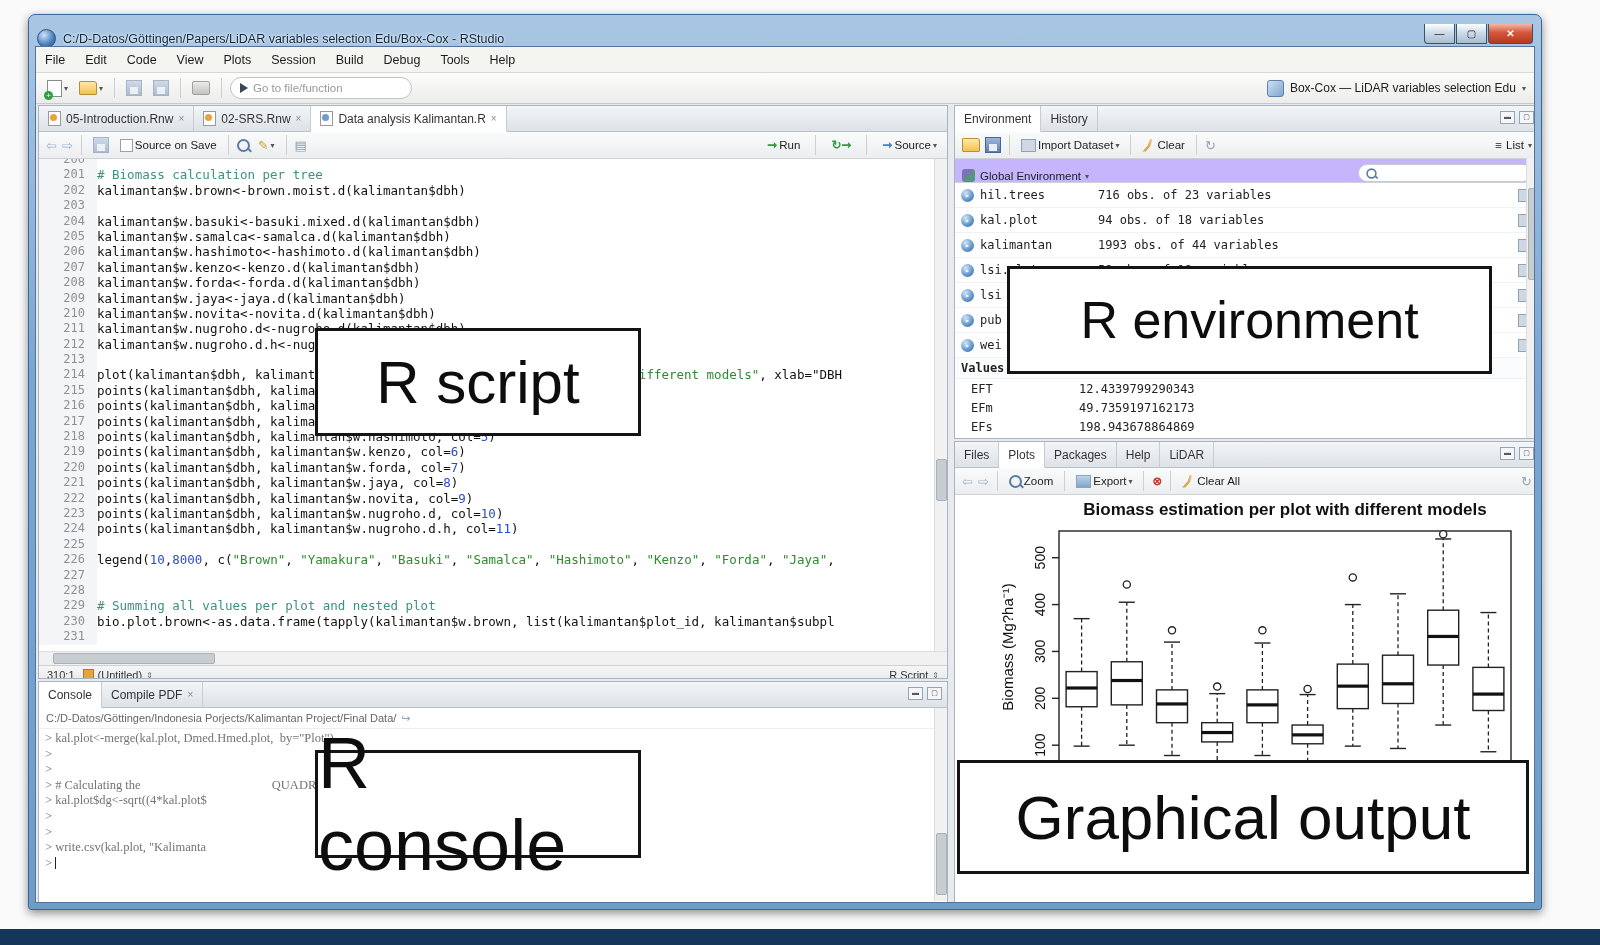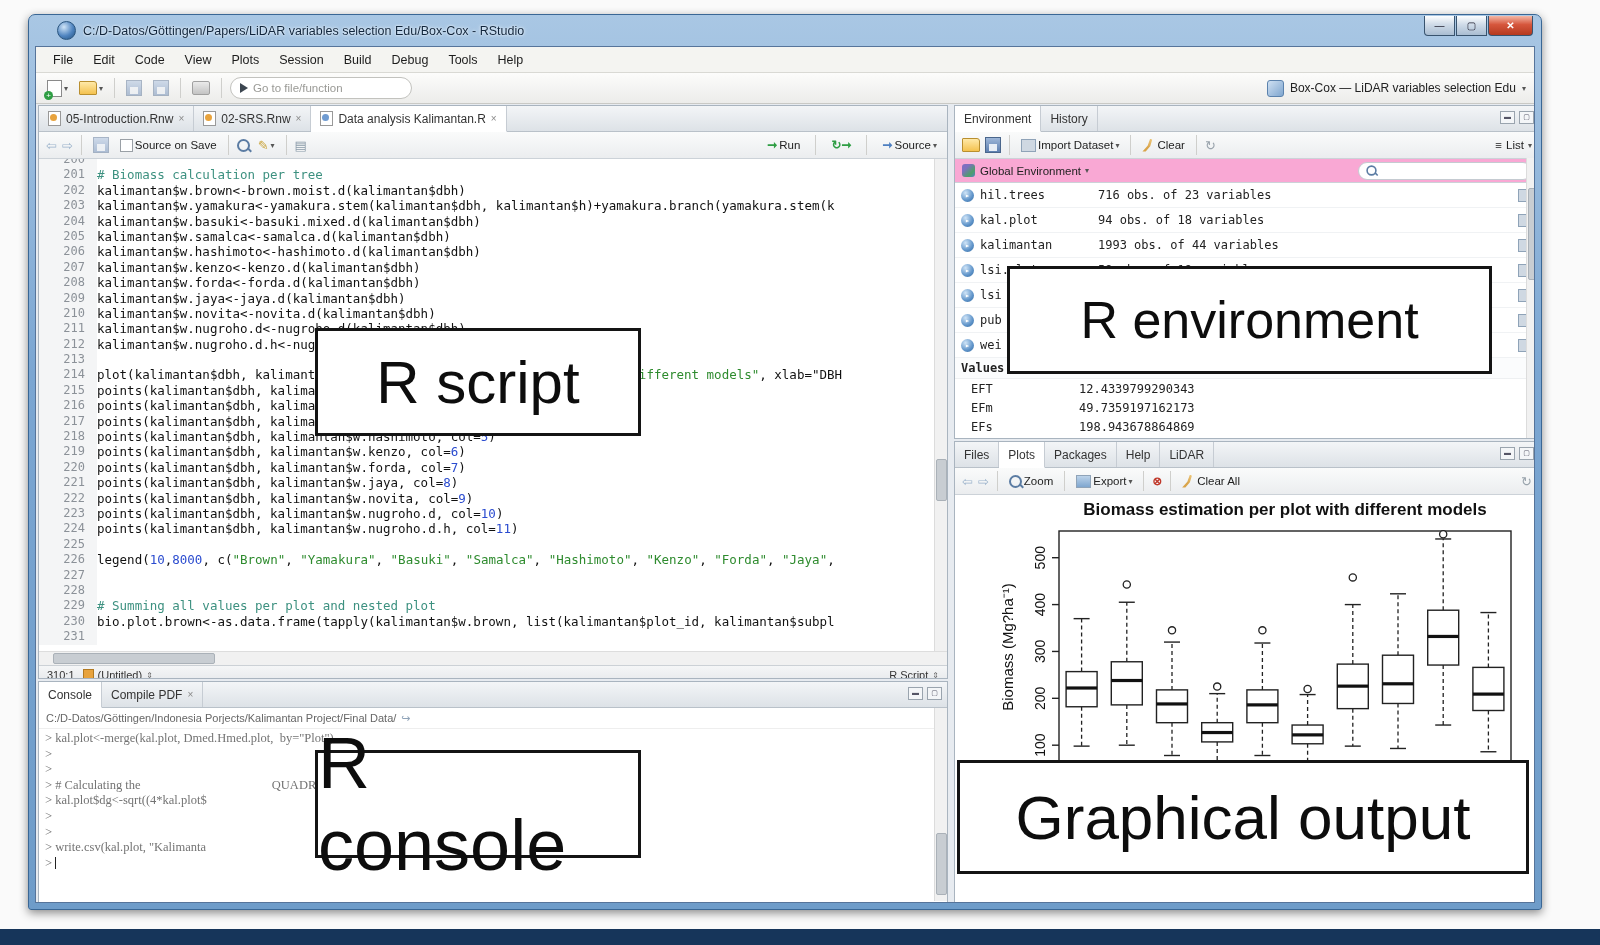--- a/index.html
+++ b/index.html
@@ -2,37 +2,37 @@
 <html><head>
 <meta charset="utf-8">
 <style>
   html,body{margin:0;padding:0;width:1600px;height:945px;background:#fafafa;overflow:hidden;
     font-family:"Liberation Sans",sans-serif;}
   .taskbar-strip{position:absolute;left:0;top:929px;width:1600px;height:16px;background:#16355a;}
   
   .window{position:absolute;left:28px;top:14px;width:1512px;height:894px;
     background:linear-gradient(#a9c7e4,#7ba6d2 40%,#6e9cc9);border:1px solid #3a6795;
     border-radius:7px 7px 3px 3px;box-shadow:0 3px 10px rgba(0,0,0,.45);}
-  .titlebar{height:31px;display:flex;align-items:center;padding:0 8px;gap:7px;margin-left:20px;}
+  .titlebar{height:31px;display:flex;align-items:center;padding:8px 8px;gap:7px;}
   .app-icon{width:17px;height:17px;border-radius:50%;
     background:radial-gradient(circle at 35% 30%,#cfe4f7,#4f84c0 55%,#23527e);border:1px solid #2a557f;}
   .wtitle{font-size:12.5px;color:#10253c;text-shadow:0 0 4px #e8f2fb,0 0 2px #fff;flex:1;
     white-space:nowrap;overflow:hidden;}
   .winbtns{display:flex;gap:1px;margin-top:-9px;}
   .winbtn{width:29px;height:19px;border:1px solid #38536e;border-top:none;
     background:linear-gradient(#fdfeff,#cfdbe8 45%,#a9bdd2);display:flex;align-items:center;
     justify-content:center;font-size:10px;color:#223;}
   .winbtn.close{width:43px;background:linear-gradient(#f4b7a5,#d6573d 45%,#b5391f);color:#fff;
     font-weight:bold;border-radius:0 0 4px 4px;}
   .winbtn.min{border-radius:0 0 0 4px;}
   .client{position:absolute;left:6px;right:6px;top:31px;bottom:6px;background:#e7ebf0;
     border:1px solid #56749a;overflow:hidden;}
   
   .menubar{height:25px;background:#f4f4f1;border-bottom:1px solid #d9d9d4;display:flex;
-    align-items:center;padding-left:8px;gap:2px;}
+    align-items:center;gap:2px;}
   .menu-item{font-size:12.5px;color:#1c1c1c;padding:3px 9px;}
   .toolbar{height:30px;background:linear-gradient(#fcfcfb,#ececea);border-bottom:1px solid #c9c9c5;
     display:flex;align-items:center;padding:0 8px;gap:5px;}
   .tbtn{display:flex;align-items:center;gap:2px;padding:2px 3px;}
   .sep{width:1px;height:20px;background:#cfcfcc;margin:0 3px;}
   .carat{font-size:8px;color:#555;}
   .icon-doc{width:13px;height:15px;background:#fff;border:1px solid #8a8a8a;position:relative;}
   .icon-doc .plus{position:absolute;left:-4px;bottom:-4px;width:9px;height:9px;border-radius:50%;
     background:#2f9e44;color:#fff;font-size:8px;line-height:9px;text-align:center;}
   .icon-folder{width:16px;height:12px;background:linear-gradient(#ffe9a8,#f4c24f);
@@ -243,21 +243,21 @@
             <span>Source</span>
             <span class="carat">▾</span>
             </span>
         </span>
       </div>
       <div class="code-area">
         <div class="code-scroll" id="code-lines">
             <div class="crow"><span class="gut">200</span><span class="ctext"></span></div>
             <div class="crow"><span class="gut">201</span><span class="ctext"><span class="com"># Biomass calculation per tree</span></span></div>
             <div class="crow"><span class="gut">202</span><span class="ctext">kalimantan$w.brown&lt;-brown.moist.d(kalimantan$dbh)</span></div>
-            <div class="crow"><span class="gut">203</span><span class="ctext">kalimantan$w.yamakura&lt;-yamakura.stem(kalimantan$dbh, kalimantan$h)+yamakura.branch(yamakura.stem(k</span></div>
+            <div class="crow"><span class="gut">203</span></div>
             <div class="crow"><span class="gut">204</span><span class="ctext">kalimantan$w.basuki&lt;-basuki.mixed.d(kalimantan$dbh)</span></div>
             <div class="crow"><span class="gut">205</span><span class="ctext">kalimantan$w.samalca&lt;-samalca.d(kalimantan$dbh)</span></div>
             <div class="crow"><span class="gut">206</span><span class="ctext">kalimantan$w.hashimoto&lt;-hashimoto.d(kalimantan$dbh)</span></div>
             <div class="crow"><span class="gut">207</span><span class="ctext">kalimantan$w.kenzo&lt;-kenzo.d(kalimantan$dbh)</span></div>
             <div class="crow"><span class="gut">208</span><span class="ctext">kalimantan$w.forda&lt;-forda.d(kalimantan$dbh)</span></div>
             <div class="crow"><span class="gut">209</span><span class="ctext">kalimantan$w.jaya&lt;-jaya.d(kalimantan$dbh)</span></div>
             <div class="crow"><span class="gut">210</span><span class="ctext">kalimantan$w.novita&lt;-novita.d(kalimantan$dbh)</span></div>
             <div class="crow"><span class="gut">211</span><span class="ctext">kalimantan$w.nugroho.d&lt;-nugroho.d(kalimantan$dbh)</span></div>
             <div class="crow"><span class="gut">212</span><span class="ctext">kalimantan$w.nugroho.d.h&lt;-nugroho.d.h(kalimantan$dbh, kalimantan$h)</span></div>
             <div class="crow"><span class="gut">213</span><span class="ctext"></span></div>
@@ -359,21 +359,21 @@
           <span>Clear</span>
           </span>
         <span class="sep"></span>
         <span class="refresh">↻</span>
         <span style="margin-left:auto;display:flex;align-items:center;gap:4px;">
           <span>≡</span>
           <span>List</span>
           <span class="carat">▾</span>
           </span>
       </div>
-      <div class="ptool" style="background:#f9a8d4;height:23px;">
+      <div class="ptool" style="background:#c4b5fd;height:23px;align-items:flex-end;">
         <span style="width:13px;height:13px;border-radius:3px;background:linear-gradient(135deg,#7f6fc0 30%,#4f9e6a 70%,#4f84c0);"></span>
         <span style="display:flex;align-items:center;gap:4px;">
           <span>Global Environment</span>
           <span class="carat">▾</span>
           </span>
         <span class="envsearch">
           <span class="mag" style="transform:scale(.8);"></span>
         </span>
       </div>
       <div class="env-list" id="env-list">

